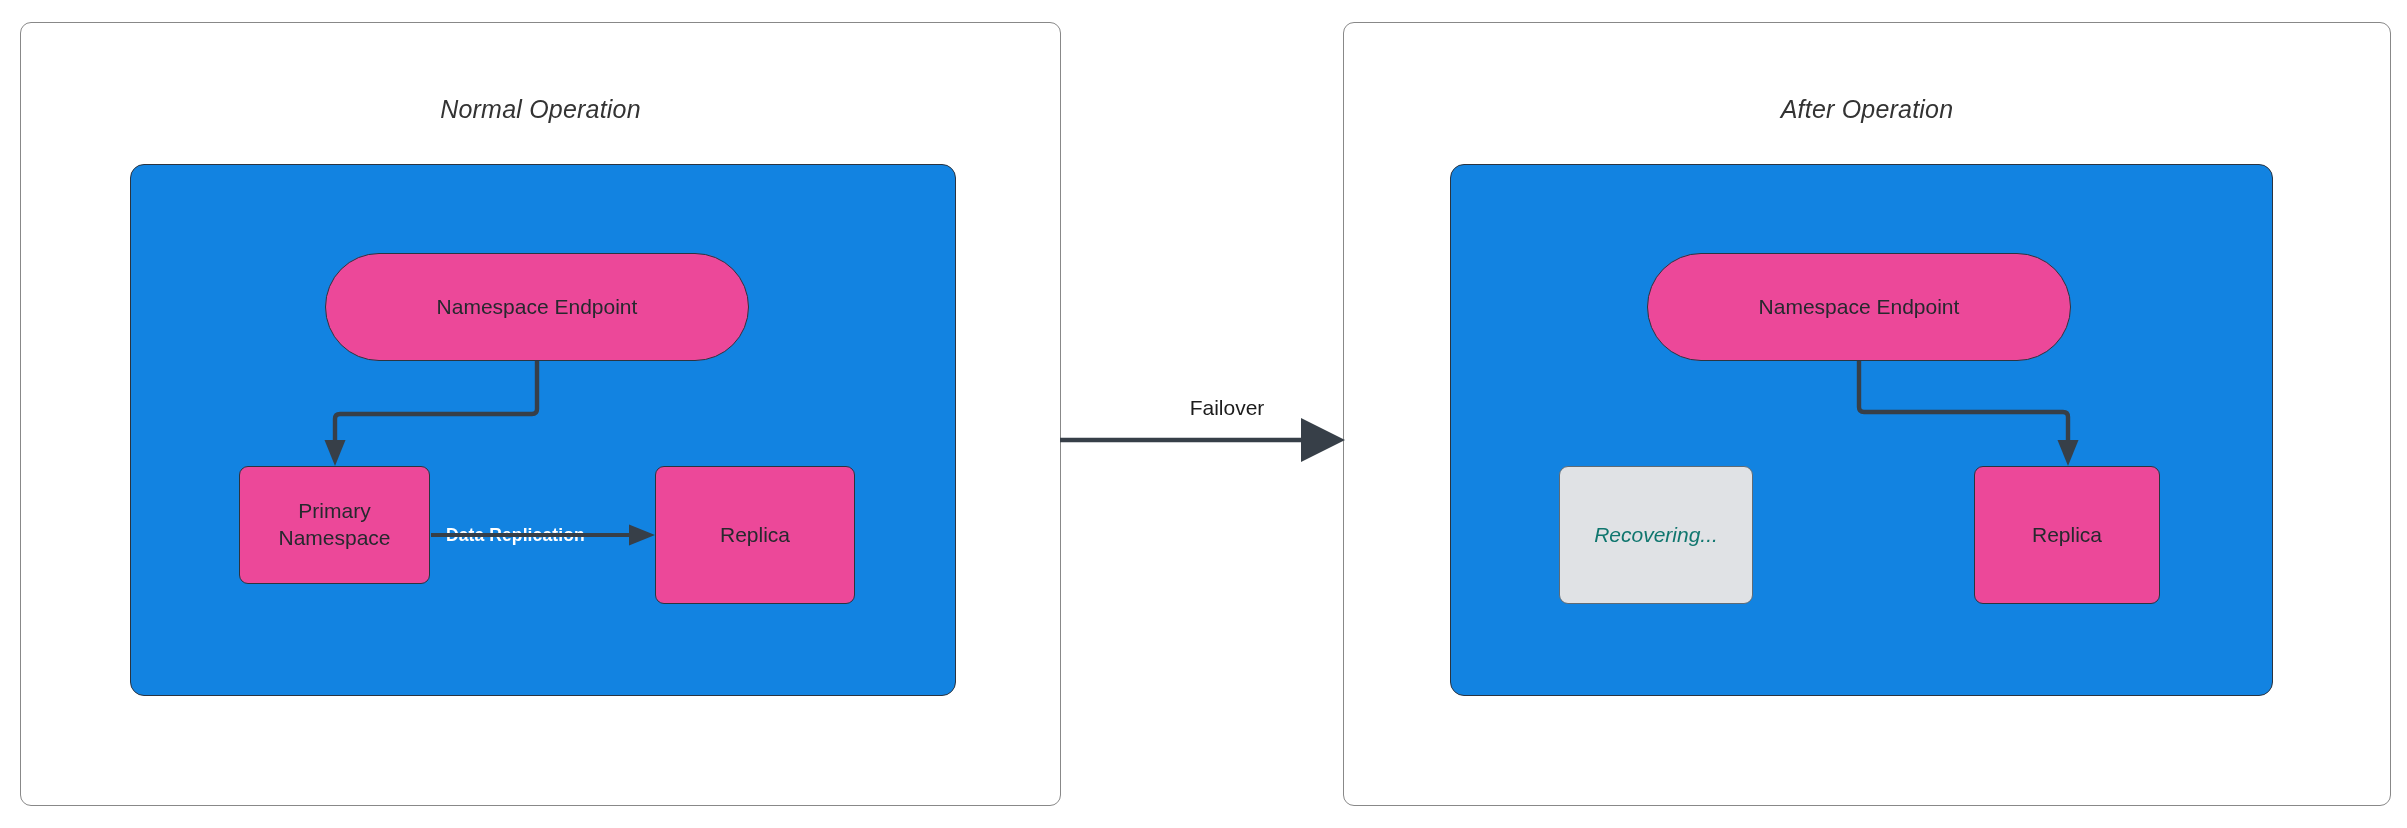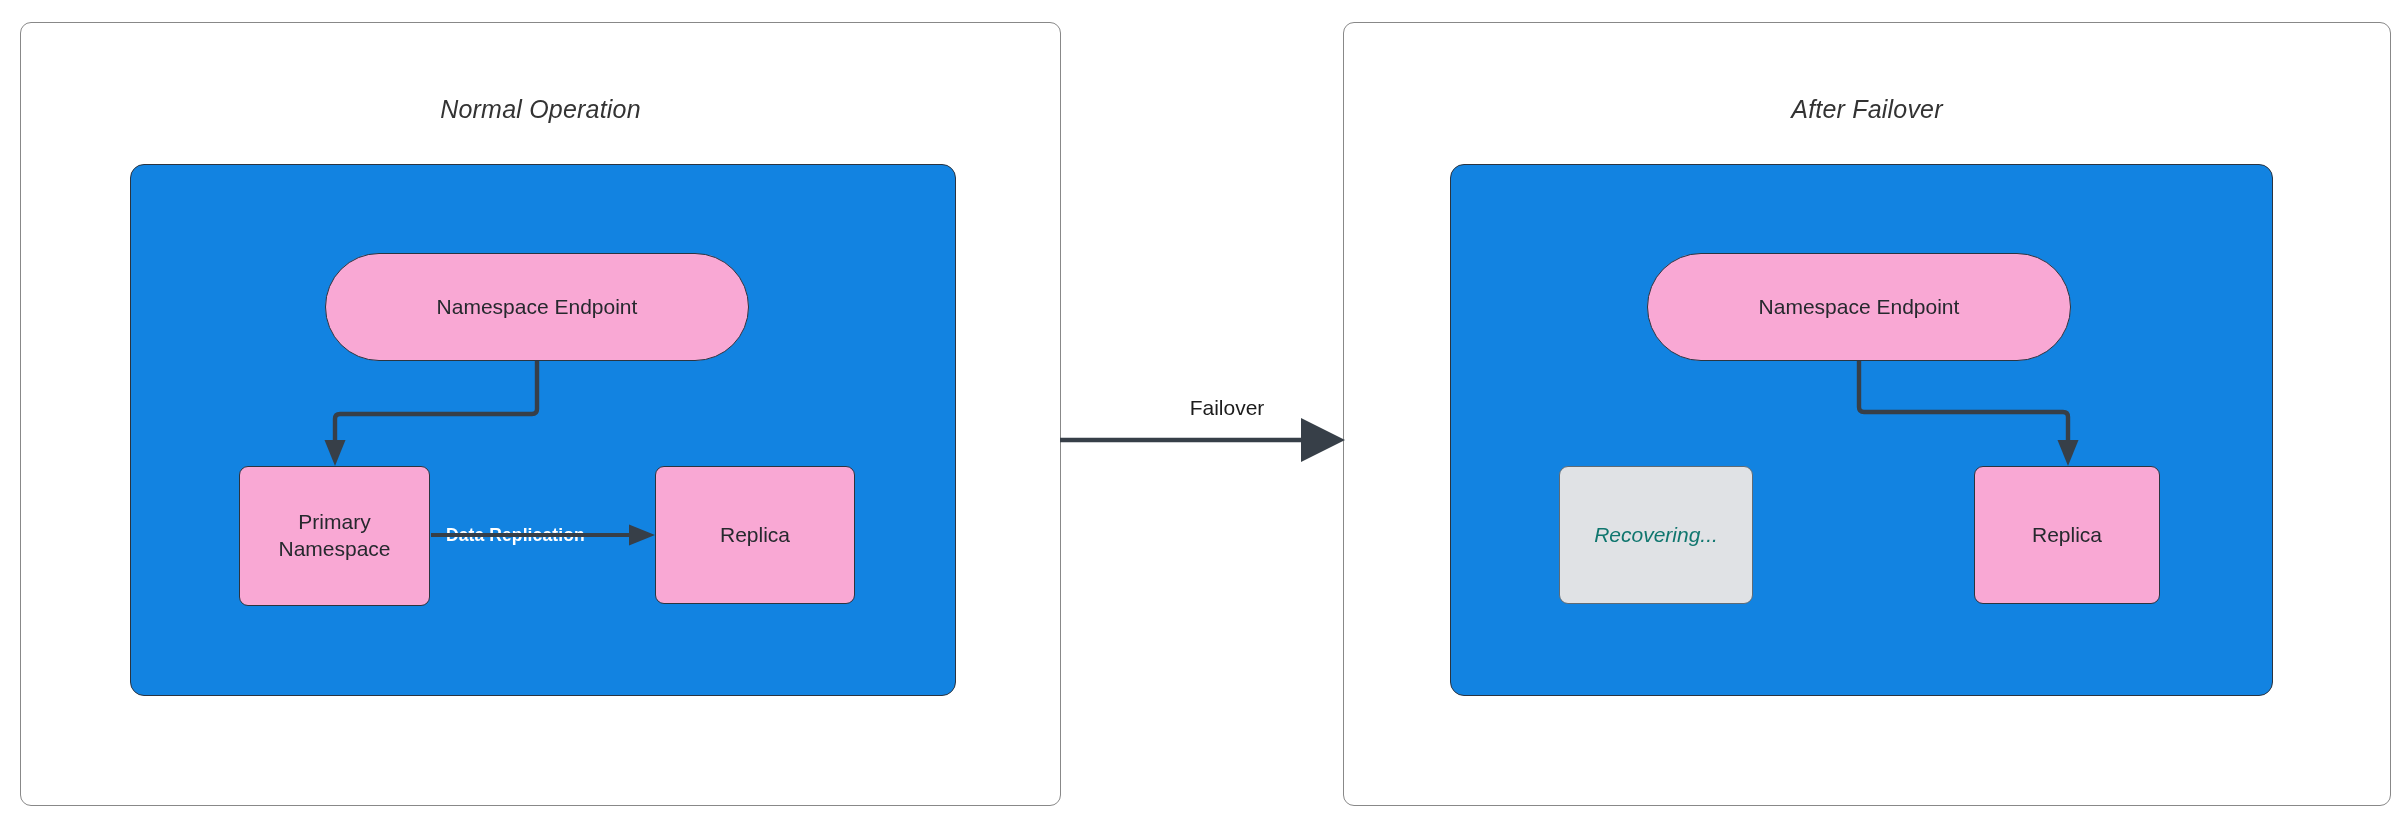--- a/index.html
+++ b/index.html
@@ -52,42 +52,42 @@
     border-radius: 14px;
     box-sizing: border-box;
   }
   #zone-left  { left: 130px;  top: 164px; width: 826px; height: 532px; }
   #zone-right { left: 1450px; top: 164px; width: 823px; height: 532px; }
 
   
   .node {
     position: absolute;
     box-sizing: border-box;
-    background: #f9a8d4;
+    background: #ec4899;
     border: 1.9px solid #2b3440;
     display: flex;
     align-items: center;
     justify-content: center;
     text-align: center;
     color: #26292e;
     font-size: 21px;
     line-height: 1.28;
     white-space: pre-line;
   }
   .node.pill { border-radius: 60px; }
   .node.rect { border-radius: 9px; }
   .node.ghost {
     background: #e0e2e5;
     border: 1.6px solid #5f6b75;
     color: #0f766e;
     font-style: italic;
   }
 
   #n-endpoint-l  { left: 325px;  top: 253px; width: 424px; height: 108px; }
-  #n-primary     { left: 239px;  top: 466px; width: 191px; height: 140px; }
+  #n-primary     { left: 239px;  top: 466px; width: 191px; height: 118px; }
   #n-replica-l   { left: 655px;  top: 466px; width: 200px; height: 138px; }
 
   #n-endpoint-r  { left: 1647px; top: 253px; width: 424px; height: 108px; }
   #n-recovering  { left: 1559px; top: 466px; width: 194px; height: 138px; }
   #n-replica-r   { left: 1974px; top: 466px; width: 186px; height: 138px; }
 
   
   #links {
     position: absolute;
     left: 0; top: 0;
@@ -148,21 +148,21 @@
   <div class="node rect" id="n-primary">Primary
 Namespace</div>
 
   <div class="node rect" id="n-replica-l">Replica</div>
 
   <div class="edge-label" id="lbl-replication">Data Replication</div>
 
   <div id="lbl-failover">Failover</div>
 
   <div class="panel" id="panel-right">
-    <div class="panel-title" id="title-right">After Failover</div>
+    <div class="panel-title" id="title-right">After Operation</div>
   </div>
 
   <div class="zone" id="zone-right"></div>
 
   <div class="node pill" id="n-endpoint-r">Namespace Endpoint</div>
 
   <div class="node rect ghost" id="n-recovering">Recovering...</div>
 
   <div class="node rect" id="n-replica-r">Replica</div>
 

